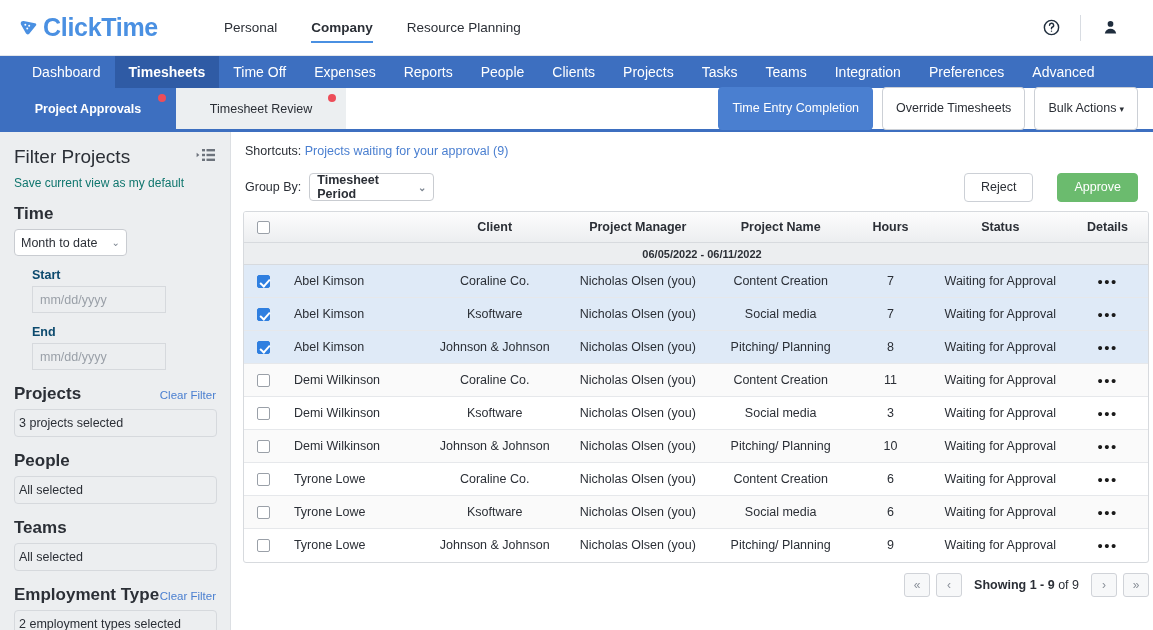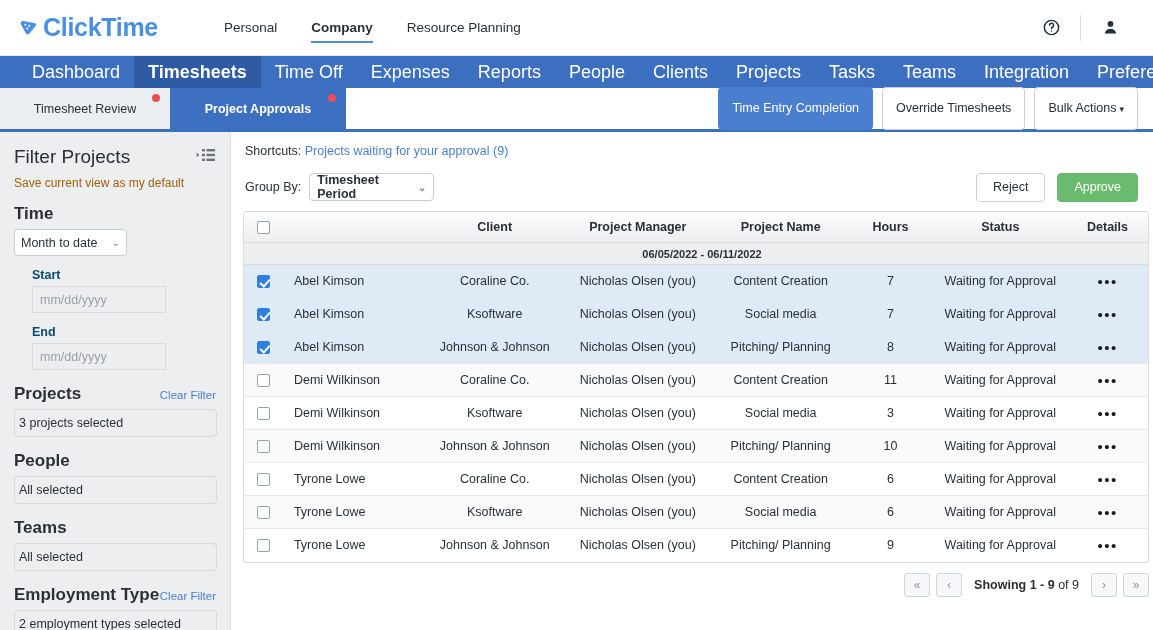--- a/index.html
+++ b/index.html
@@ -72,21 +72,21 @@
   
   .bluenav {
     height: 32px;
     background: #3d6fc0;
     display: flex;
     align-items: stretch;
     padding-left: 18px;
   }
   .bluenav-item {
     color: #ffffff;
-    font-size: 18px;
+    font-size: 14px;
     display: flex; align-items: center;
     padding: 0 14px;
     cursor: pointer;
     white-space: nowrap;
   }
   .bluenav-item.active {
     background: #2f5ba5;
     font-weight: 700;
   }
 
@@ -158,21 +158,21 @@
   }
   .sb-title-row {
     display: flex; align-items: center; justify-content: space-between;
   }
   .sb-title {
     font-size: 19px;
     color: #2b2f36;
   }
   .sb-link {
     font-size: 12px;
-    color: #a16207;
+    color: #0f766e;
     margin-top: 8px;
     display: block;
     cursor: pointer;
   }
   .sb-label {
     font-size: 17px;
     font-weight: 700;
     color: #2b2f36;
     margin-top: 14px;
     margin-bottom: 5px;
@@ -269,21 +269,21 @@
     font-size: 12.5px;
     color: #2b2f36;
     display: flex; align-items: center; justify-content: space-between;
     padding: 0 7px;
     cursor: pointer;
     font-weight: bold;
   }
   .groupby-select .chev { color: #7b8490; font-size: 10px; }
   .approve-actions {
     margin-left: auto;
-    display: flex; gap: 12px;
+    display: flex; gap: 24px;
   }
   .btn-approve {
     background: #6bbb6e;
     border-color: #6bbb6e;
     color: #ffffff;
     padding: 7px 16px;
   }
   .btn-reject { padding: 7px 16px; }
 
   
@@ -438,26 +438,26 @@
   <div class="bluenav-item">Clients</div>
   <div class="bluenav-item">Projects</div>
   <div class="bluenav-item">Tasks</div>
   <div class="bluenav-item">Teams</div>
   <div class="bluenav-item">Integration</div>
   <div class="bluenav-item">Preferences</div>
   <div class="bluenav-item">Advanced</div>
 </div>
 
 <div class="tabstrip">
+  <div class="tab active">
+    <span>Project Approvals</span>
+    <span class="dot"></span>
+  </div>
   <div class="tab">
     <span>Timesheet Review</span>
-    <span class="dot"></span>
-  </div>
-  <div class="tab active">
-    <span>Project Approvals</span>
     <span class="dot"></span>
   </div>
   <div class="tab-spacer"></div>
   <div class="tabstrip-actions">
     <div class="btn btn-primary">Time Entry Completion</div>
     <div class="btn">Override Timesheets</div>
     <div class="btn">
       <span>Bulk Actions</span><span class="caret">▾</span>
     </div>
   </div>

